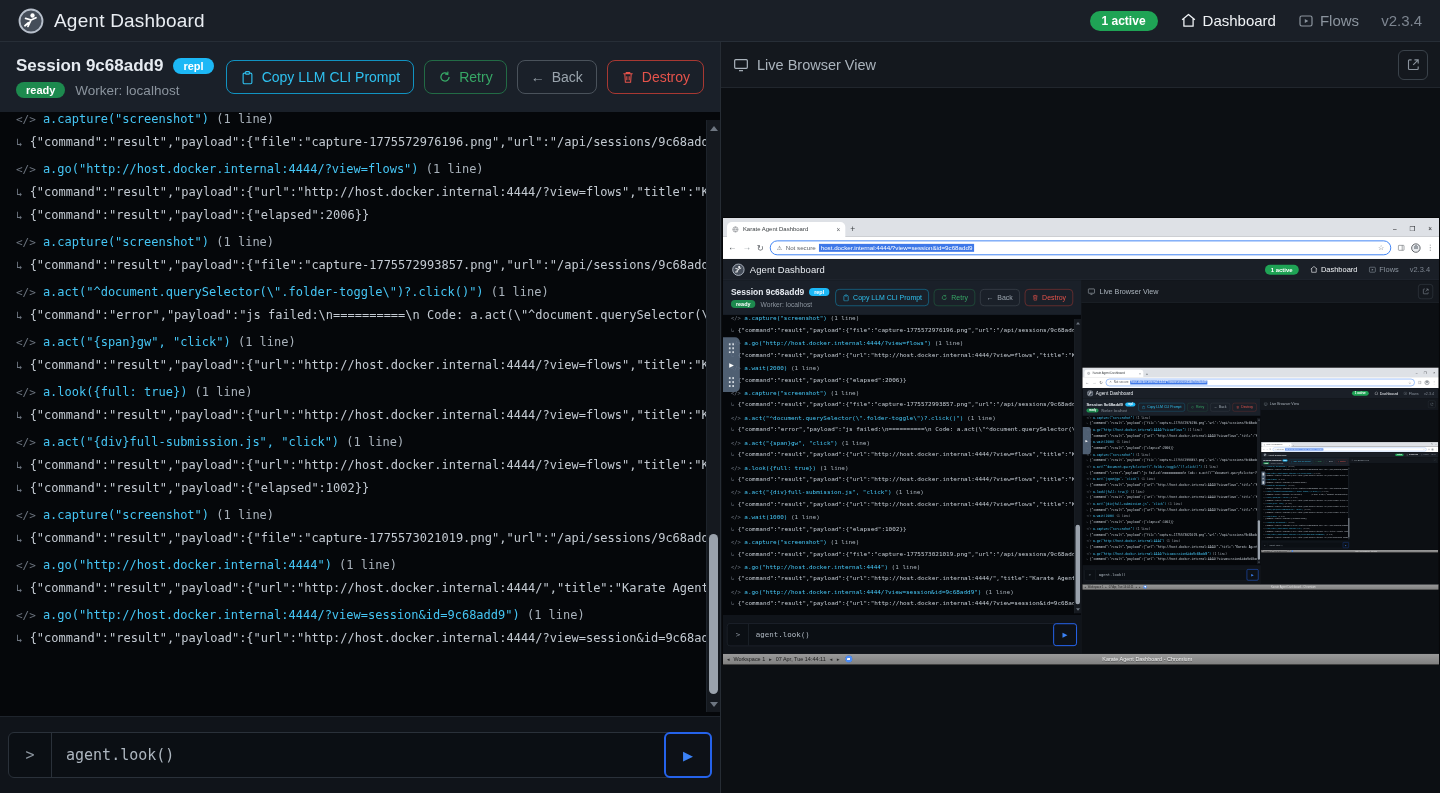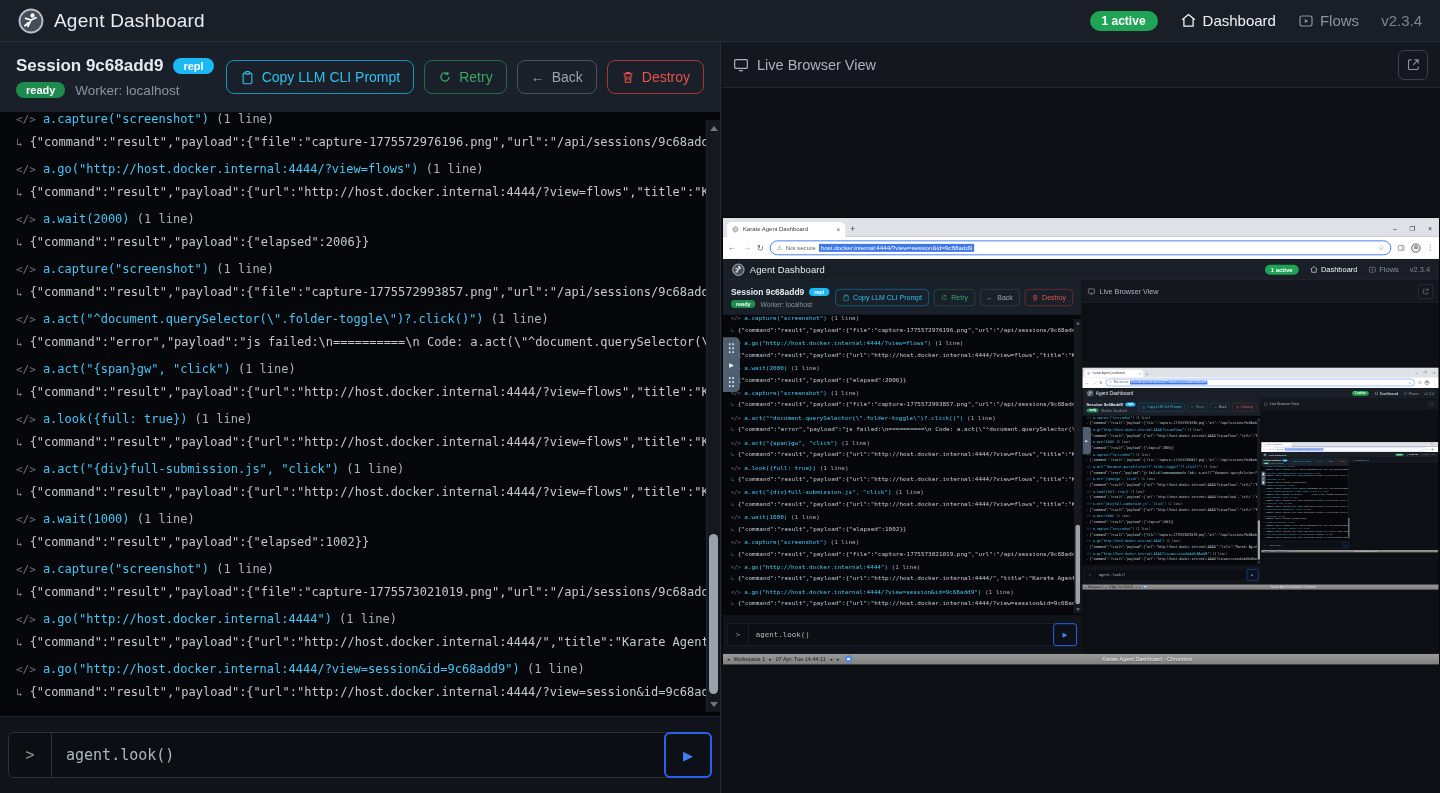--- a/index.html
+++ b/index.html
@@ -211,33 +211,31 @@
           </button>
         </div>
       </div>
 
       <div class="log">
         <div class="log-lines">
             <div class="log-row cmd clipped"><span class="li">&lt;/&gt;</span><span class="lt">a.capture("screenshot")</span><span class="ls"> (1 line)</span></div>
             <div class="log-row res"><span class="li">↳</span><span class="lt">{"command":"result","payload":{"file":"capture-1775572976196.png","url":"/api/sessions/9c68add9/…</span></div>
             <div class="log-row cmd"><span class="li">&lt;/&gt;</span><span class="lt">a.go("http://host.docker.internal:4444/?view=flows")</span><span class="ls"> (1 line)</span></div>
             <div class="log-row res"><span class="li">↳</span><span class="lt">{"command":"result","payload":{"url":"http://host.docker.internal:4444/?view=flows","title":"Kar…</span></div>
-            <div class="log-row cmd"><span class="li">&lt;/&gt;</span><span class="lt">a.wait(2000)</span><span class="ls"> (1 line)</span></div>
             <div class="log-row res"><span class="li">↳</span><span class="lt">{"command":"result","payload":{"elapsed":2006}}</span></div>
             <div class="log-row cmd"><span class="li">&lt;/&gt;</span><span class="lt">a.capture("screenshot")</span><span class="ls"> (1 line)</span></div>
             <div class="log-row res"><span class="li">↳</span><span class="lt">{"command":"result","payload":{"file":"capture-1775572993857.png","url":"/api/sessions/9c68add9/…</span></div>
             <div class="log-row cmd"><span class="li">&lt;/&gt;</span><span class="lt">a.act("^document.querySelector(\".folder-toggle\")?.click()")</span><span class="ls"> (1 line)</span></div>
             <div class="log-row res"><span class="li">↳</span><span class="lt">{"command":"error","payload":"js failed:\n==========\n Code: a.act(\"^document.querySelector(\\\…</span></div>
             <div class="log-row cmd"><span class="li">&lt;/&gt;</span><span class="lt">a.act("{span}gw", "click")</span><span class="ls"> (1 line)</span></div>
             <div class="log-row res"><span class="li">↳</span><span class="lt">{"command":"result","payload":{"url":"http://host.docker.internal:4444/?view=flows","title":"Kar…</span></div>
             <div class="log-row cmd"><span class="li">&lt;/&gt;</span><span class="lt">a.look({full: true})</span><span class="ls"> (1 line)</span></div>
             <div class="log-row res"><span class="li">↳</span><span class="lt">{"command":"result","payload":{"url":"http://host.docker.internal:4444/?view=flows","title":"Kar…</span></div>
             <div class="log-row cmd"><span class="li">&lt;/&gt;</span><span class="lt">a.act("{div}full-submission.js", "click")</span><span class="ls"> (1 line)</span></div>
             <div class="log-row res"><span class="li">↳</span><span class="lt">{"command":"result","payload":{"url":"http://host.docker.internal:4444/?view=flows","title":"Kar…</span></div>
-            <div class="log-row cmd"><span class="li">&lt;/&gt;</span><span class="lt">a.wait(1000)</span><span class="ls"> (1 line)</span></div>
             <div class="log-row res"><span class="li">↳</span><span class="lt">{"command":"result","payload":{"elapsed":1002}}</span></div>
             <div class="log-row cmd"><span class="li">&lt;/&gt;</span><span class="lt">a.capture("screenshot")</span><span class="ls"> (1 line)</span></div>
             <div class="log-row res"><span class="li">↳</span><span class="lt">{"command":"result","payload":{"file":"capture-1775573021019.png","url":"/api/sessions/9c68add9/…</span></div>
             <div class="log-row cmd"><span class="li">&lt;/&gt;</span><span class="lt">a.go("http://host.docker.internal:4444")</span><span class="ls"> (1 line)</span></div>
             <div class="log-row res"><span class="li">↳</span><span class="lt">{"command":"result","payload":{"url":"http://host.docker.internal:4444/","title":"Karate Agent D…</span></div>
             <div class="log-row cmd"><span class="li">&lt;/&gt;</span><span class="lt">a.go("http://host.docker.internal:4444/?view=session&amp;id=9c68add9")</span><span class="ls"> (1 line)</span></div>
             <div class="log-row res"><span class="li">↳</span><span class="lt">{"command":"result","payload":{"url":"http://host.docker.internal:4444/?view=session&amp;id=9c68add9…</span></div>
           </div>
         <div class="sb">
           <div class="sb-up"></div>

